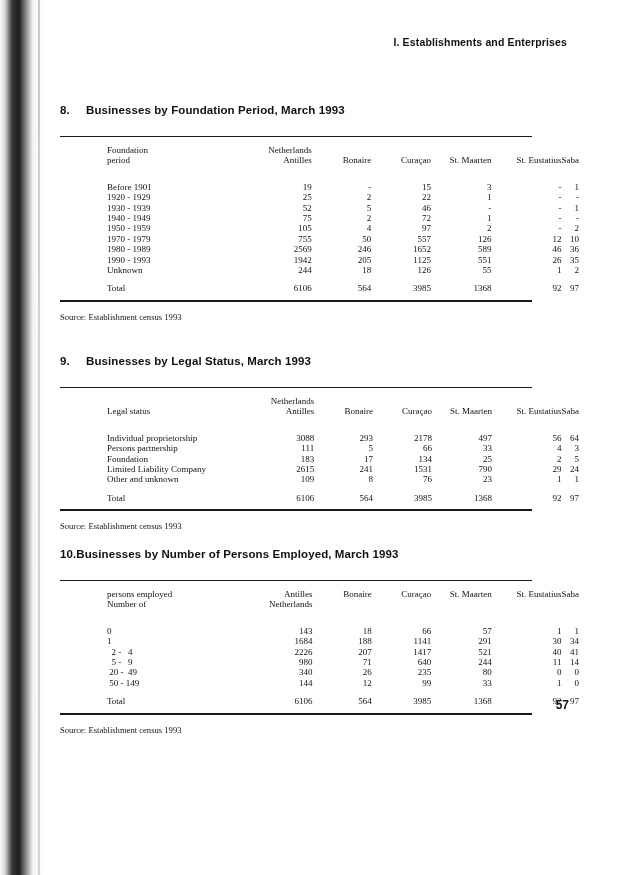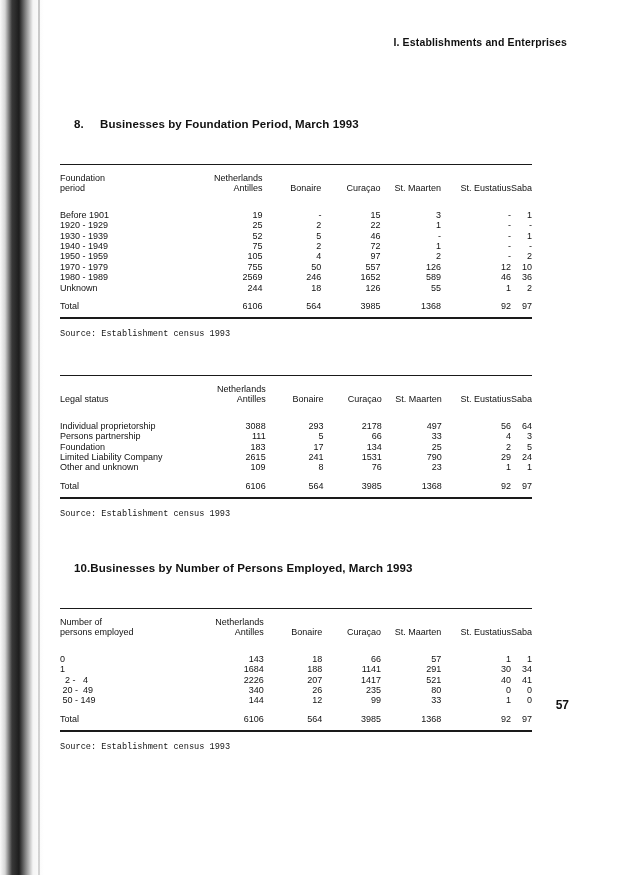--- a/index.html
+++ b/index.html
@@ -64,39 +64,40 @@
     left: 60px;
     width: 472px;
   }
 
   .tbl-title {
     font-family: "Liberation Sans", sans-serif;
     font-weight: bold;
     font-size: 11.5px;
     letter-spacing: 0.1px;
     white-space: nowrap;
-    margin: 14px;
+    margin: 0;
   }
   .tbl-title .num { display: inline-block; }
   .tbl-title .num.wide { width: 26px; }
 
   .rule {
     height: 0;
     border-top: 1px solid #1a1a1a;
     width: 472px;
   }
   .rule.thick { border-top-width: 2px; }
 
   table.data {
     border-collapse: collapse;
     width: 472px;
-    font-family: Liberation Sans, sans-serif;
+    font-family: Liberation Serif, serif;
     font-size: 9px;
     line-height: 10.4px;
     color: #121212;
+    margin-left: 47px;
   }
   table.data th, table.data td {
     padding: 0;
     font-weight: normal;
     vertical-align: bottom;
     white-space: pre;
   }
   table.data th.stub, table.data td.stub {
     text-align: left;
     width: 148px;
@@ -111,21 +112,21 @@
   col.c-eustatius { width: 72px; }
   col.c-saba      { width: 0px;  }
 
   .hdr-pad  { height: 8px; }
   .hdr-gap  { height: 7px; }
   .body-pad { height: 9px; }
   .total-gap{ height: 8px; }
   .total-pad{ height: 6px; }
 
   .source {
-    font-family: Liberation Mono, monospace;
+    font-family: Liberation Serif, serif;
     font-size: 8.6px;
     color: #141414;
     margin-top: 10px;
     white-space: pre;
   }
 
   .folio {
     position: absolute;
     right: 61px;
     bottom: 38px;
@@ -242,20 +243,29 @@
           <tr>
             <td class="stub">1980 - 1989</td>
             <td class="num">2569</td>
             <td class="num">246</td>
             <td class="num">1652</td>
             <td class="num">589</td>
             <td class="num">46</td>
             <td class="num">36</td>
           </tr>
           <tr>
+            <td class="stub">1990 - 1993</td>
+            <td class="num">1942</td>
+            <td class="num">205</td>
+            <td class="num">1125</td>
+            <td class="num">551</td>
+            <td class="num">26</td>
+            <td class="num">35</td>
+          </tr>
+          <tr>
             <td class="stub">Unknown</td>
             <td class="num">244</td>
             <td class="num">18</td>
             <td class="num">126</td>
             <td class="num">55</td>
             <td class="num">1</td>
             <td class="num">2</td>
           </tr>
           <tr>
             <td colspan="7" class="total-gap"></td>
@@ -271,20 +281,21 @@
           </tr>
           <tr>
             <td colspan="7" class="total-pad"></td>
           </tr>
         </tbody>
       </table>
       <div class="rule thick"></div>
       <div class="source">Source: Establishment census 1993</div>
     </div>
   <div class="table-block" id="block-1" style="top:355px;">
+      <div class="tbl-title"><span class="num wide">9.</span><span>Businesses by Legal Status, March 1993</span></div>
       <div style="height: 20px;"></div>
       <div class="rule"></div>
       <table class="data">
         <colgroup>
           <col class="stub">
           <col class="c-antilles">
           <col class="c-bonaire">
           <col class="c-curacao">
           <col class="c-maarten">
           <col class="c-eustatius">
@@ -397,38 +408,38 @@
           <col class="c-curacao">
           <col class="c-maarten">
           <col class="c-eustatius">
           <col class="c-saba">
         </colgroup>
         <thead>
           <tr>
             <td colspan="7" class="hdr-pad"></td>
           </tr>
           <tr>
-            <th class="stub">Number of</th>
-            <th class="num">Netherlands</th>
-            <th></th>
-            <th></th>
-            <th></th>
-            <th></th>
-            <th></th>
-          </tr>
-          <tr>
             <th class="stub">persons employed</th>
             <th class="num">Antilles</th>
             <th class="num">Bonaire</th>
             <th class="num">Curaçao</th>
             <th class="num">St. Maarten</th>
             <th class="num">St. Eustatius</th>
             <th class="num">Saba</th>
           </tr>
           <tr>
+            <th class="stub">Number of</th>
+            <th class="num">Netherlands</th>
+            <th></th>
+            <th></th>
+            <th></th>
+            <th></th>
+            <th></th>
+          </tr>
+          <tr>
             <td colspan="7" class="hdr-gap"></td>
           </tr>
         </thead>
         <tbody>
           <tr>
             <td colspan="7" class="body-pad"></td>
           </tr>
           <tr>
             <td class="stub">0</td>
             <td class="num">143</td>
@@ -450,20 +461,29 @@
           <tr>
             <td class="stub">  2 -   4</td>
             <td class="num">2226</td>
             <td class="num">207</td>
             <td class="num">1417</td>
             <td class="num">521</td>
             <td class="num">40</td>
             <td class="num">41</td>
           </tr>
           <tr>
+            <td class="stub">  5 -   9</td>
+            <td class="num">980</td>
+            <td class="num">71</td>
+            <td class="num">640</td>
+            <td class="num">244</td>
+            <td class="num">11</td>
+            <td class="num">14</td>
+          </tr>
+          <tr>
             <td class="stub"> 20 -  49</td>
             <td class="num">340</td>
             <td class="num">26</td>
             <td class="num">235</td>
             <td class="num">80</td>
             <td class="num">0</td>
             <td class="num">0</td>
           </tr>
           <tr>
             <td class="stub"> 50 - 149</td>

